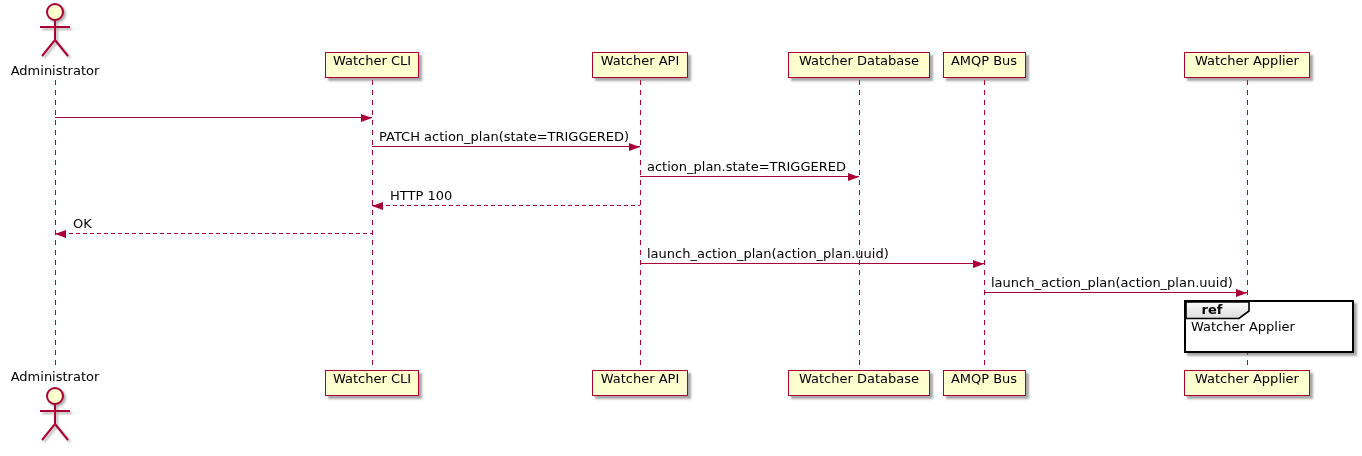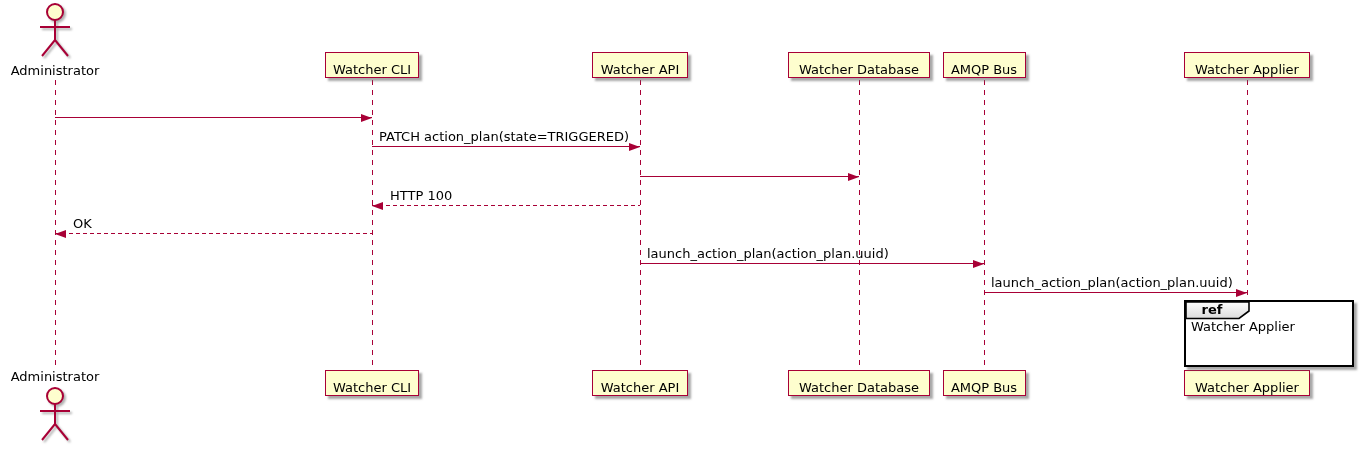--- a/index.html
+++ b/index.html
@@ -19,21 +19,21 @@
     background: repeating-linear-gradient(to bottom, #A80036 0 5px, transparent 5px 10px);
     z-index: 1;
   }
   .pbox {
     position: absolute;
     height: 26px;
     background: #FEFECE;
     border: 1.5px solid #A80036;
     box-shadow: 3px 3px 2px rgba(110,110,110,0.6);
     display: flex;
-    align-items: flex-end;
+    align-items: flex-start;
     justify-content: center;
     z-index: 2;
     box-sizing: border-box;
   }
   .pbox span { white-space: nowrap; padding: 0 5px; }
   .actor-figure {
     position: absolute;
     z-index: 2;
     filter: drop-shadow(2.5px 2.5px 1px rgba(110,110,110,0.55));
   }
@@ -91,21 +91,21 @@
     top: 17px; left: 5px; right: 2px;
     line-height: 16px;
     font-size: 13px;
     white-space: nowrap;
   }
 </style>
 </head>
 <body>
 
 <div id="diagram">
-  <div class="ref" id="ref-box" style="left: 1184px; top: 300px; width: 170px; height: 67px;">
+  <div class="ref" id="ref-box" style="left: 1184px; top: 300px; width: 170px; height: 53px;">
     <div class="ref-header">
       <svg width="66" height="19" viewBox="0 0 66 19">
         <defs>
           <linearGradient id="refgrad" x1="0" y1="0" x2="0" y2="1">
             <stop offset="0" stop-color="#FDFDFD"></stop>
             <stop offset="1" stop-color="#DBDBDB"></stop>
           </linearGradient>
         </defs>
         <path d="M1,1 H64 V10 L54,17.5 H1 Z" fill="url(#refgrad)" stroke="#000000" stroke-width="1.6"></path>
       </svg>
@@ -167,20 +167,21 @@
         <line x1="22" y1="38" x2="35" y2="54" stroke="#A80036" stroke-width="2"></line>
       </svg></div>
     <div class="actor-label" style="left: -25px; top: 369px;">Administrator</div>
     <div class="msg-line solid" style="left: 55px; top: 117px; width: 317px;"></div>
     <div class="msg-head right" style="left: 361px; top: 113.5px;"></div>
     <div class="msg-line solid" style="left: 372px; top: 146px; width: 268px;"></div>
     <div class="msg-head right" style="left: 629px; top: 142.5px;"></div>
     <div class="msg-text" style="left: 379px; top: 129px;">PATCH action_plan(state=TRIGGERED)</div>
     <div class="msg-line solid" style="left: 640px; top: 176px; width: 219px;"></div>
     <div class="msg-head right" style="left: 848px; top: 172.5px;"></div>
+    <div class="msg-text" style="left: 647px; top: 159px;">action_plan.state=TRIGGERED</div>
     <div class="msg-line dashed" style="left: 372px; top: 205px; width: 268px;"></div>
     <div class="msg-head left" style="left: 372px; top: 201.5px;"></div>
     <div class="msg-text" style="left: 390px; top: 188px;">HTTP 100</div>
     <div class="msg-line dashed" style="left: 55px; top: 233px; width: 317px;"></div>
     <div class="msg-head left" style="left: 55px; top: 229.5px;"></div>
     <div class="msg-text" style="left: 73px; top: 216px;">OK</div>
     <div class="msg-line solid" style="left: 640px; top: 263px; width: 344px;"></div>
     <div class="msg-head right" style="left: 973px; top: 259.5px;"></div>
     <div class="msg-text" style="left: 647px; top: 246px;">launch_action_plan(action_plan.uuid)</div>
     <div class="msg-line solid" style="left: 984px; top: 292px; width: 263px;"></div>

